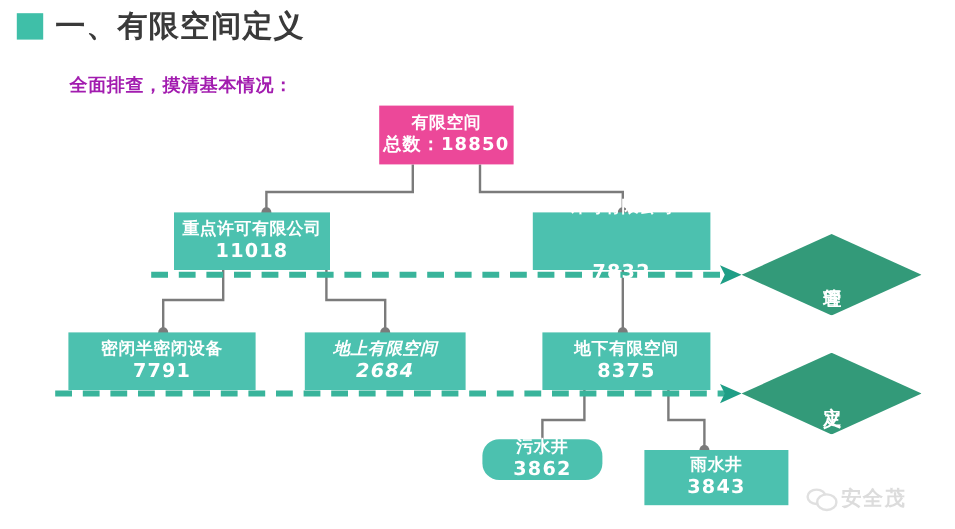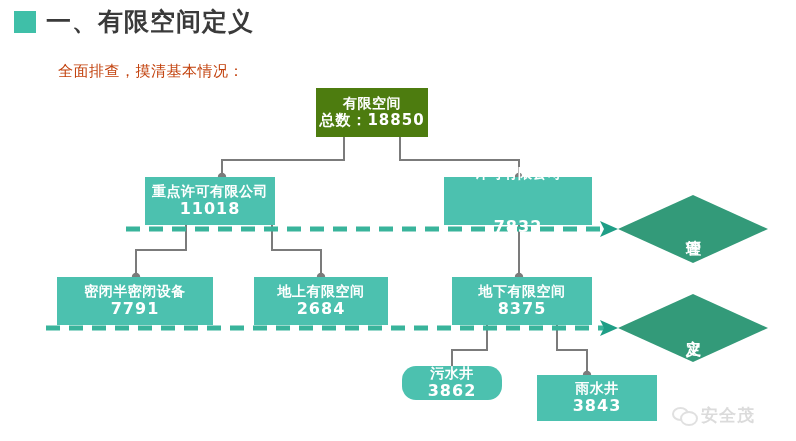--- a/index.html
+++ b/index.html
@@ -17,38 +17,38 @@
     position:absolute;left:14px;top:11px;width:22px;height:22px;
     background:#3fbfa8;
   }
   .hdr-title{
     position:absolute;left:46px;top:5px;
     font-size:25px;font-weight:bold;color:#3a3a3a;
     letter-spacing:1px;white-space:nowrap;
   }
   .subtitle{
     position:absolute;left:58px;top:62px;
-    font-size:15px;font-weight:normal;color:#c2410c;
+    font-size:15px;font-weight:bold;color:#a21caf;
     letter-spacing:.5px;white-space:nowrap;
   }
 
   
   .node{
     position:absolute;
     background:#4cc1af;
     color:#ffffff;
     display:flex;flex-direction:column;
     align-items:center;justify-content:center;
     text-align:center;
     box-sizing:border-box;
     line-height:1.12;
   }
   .node .n-label{font-size:14px;font-weight:bold;letter-spacing:.5px;}
   .node .n-value{font-size:16px;font-weight:bold;letter-spacing:1px;}
-  .node.root{background:#4d7c0f;}
+  .node.root{background:#ec4899;}
   .node.root .n-label{font-size:14px;}
   .node.root .n-value{font-size:15px;}
 
   
   svg.wires{position:absolute;left:0;top:0;width:796px;height:441px;
     pointer-events:none;}
 
   
   .diamond{
     position:absolute;
@@ -144,21 +144,21 @@
   <div class="node" style="left:444px;top:177px;width:148px;height:48px;gap:36px;">
     <span class="n-label">许可有限公司</span>
     <span class="n-value">7832</span>
   </div>
 
   <div class="node" style="left:57px;top:277px;width:156px;height:48px;">
     <span class="n-label">密闭半密闭设备</span>
     <span class="n-value">7791</span>
   </div>
 
-  <div class="node" style="left:254px;top:277px;width:134px;height:48px;">
+  <div class="node" style="left:254px;top:277px;width:134px;height:48px;font-style:italic;">
     <span class="n-label">地上有限空间</span>
     <span class="n-value">2684</span>
   </div>
 
   <div class="node" style="left:452px;top:277px;width:140px;height:48px;">
     <span class="n-label">地下有限空间</span>
     <span class="n-value">8375</span>
   </div>
 
   <div class="node" style="left:402px;top:366px;width:100px;height:34px;border-radius:14px;">

